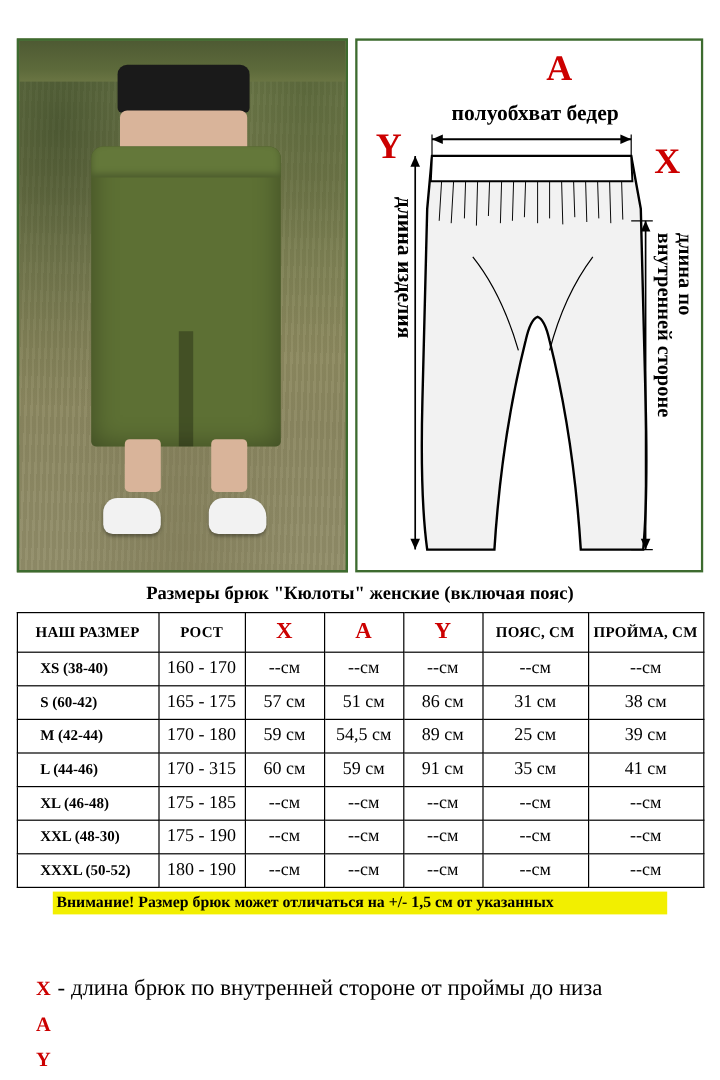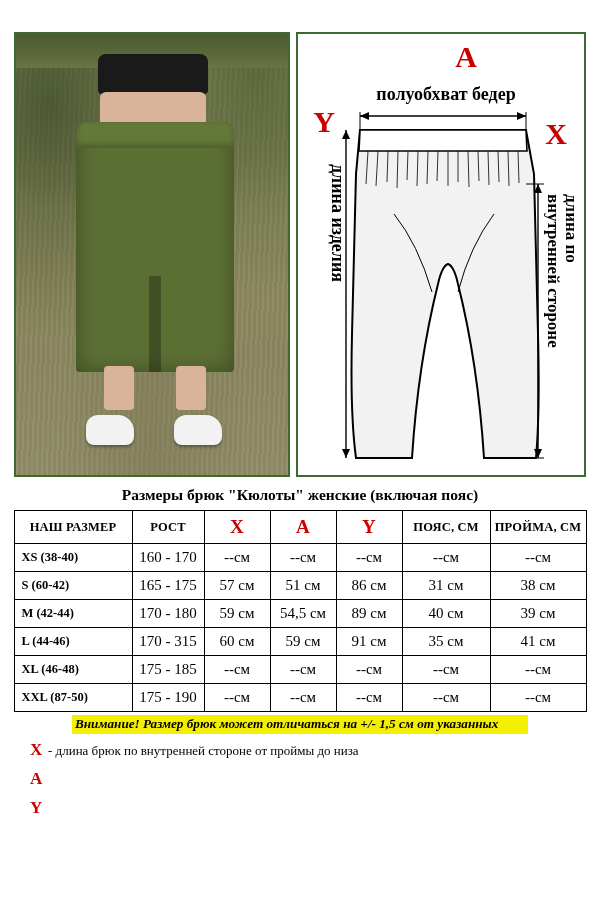--- a/index.html
+++ b/index.html
@@ -170,44 +170,43 @@
     height: 32px;
     letter-spacing: .2px;
   }
   .size-table thead th.big {
     font-size: 19px;
     color: #cc0000;
     font-weight: bold;
   }
   .size-table tbody td:first-child {
     text-align: left;
-    padding-left: 7px;
+    padding-left: 19px;
     font-weight: bold;
     font-size: 12.5px;
   }
   .col1 { width: 118px; }
   .col2 { width: 72px; }
   .col3 { width: 66px; }
   .col4 { width: 66px; }
   .col5 { width: 66px; }
   .col6 { width: 88px; }
   .col7 { width: 96px; }
 
   
   .warning {
-    width: 456px;
+    width: 512px;
     margin: 3px auto 0 auto;
     background: #f2ef00;
     font-weight: bold;
     font-size: 13.2px;
     line-height: 16px;
     padding: 1px 2px 2px 3px;
     box-sizing: border-box;
     font-family: "Liberation Serif", serif;
-    font-style: italic;
   }
 
   
   .legend {
     width: 572px;
     margin: 6px auto 0 auto;
     font-family: "Liberation Serif", serif;
   }
   .legend-row {
     display: flex;
@@ -216,21 +215,21 @@
     margin: 0 0 9px 0;
     padding-left: 16px;
   }
   .legend-letter {
     color: #cc0000;
     font-weight: bold;
     font-size: 17px;
     margin-right: 4px;
     min-width: 14px;
   }
-  .legend-text { font-size: 13px; }
+  .legend-text { font-size: 19px; margin-top: 45px; }
 </style>
 </head>
 <body>
 
 <div class="page">
 
   <div class="top-row">
 
     <div class="photo-box">
       <div class="photo-bg"></div>
@@ -346,21 +345,21 @@
         <td>86 см</td>
         <td>31 см</td>
         <td>38 см</td>
       </tr>
       <tr>
         <td>M (42-44)</td>
         <td>170 - 180</td>
         <td>59 см</td>
         <td>54,5 см</td>
         <td>89 см</td>
-        <td>40 см</td>
+        <td>25 см</td>
         <td>39 см</td>
       </tr>
       <tr>
         <td>L (44-46)</td>
         <td>170 - 315</td>
         <td>60 см</td>
         <td>59 см</td>
         <td>91 см</td>
         <td>35 см</td>
         <td>41 см</td>
@@ -368,22 +367,31 @@
       <tr>
         <td>XL (46-48)</td>
         <td>175 - 185</td>
         <td>--см</td>
         <td>--см</td>
         <td>--см</td>
         <td>--см</td>
         <td>--см</td>
       </tr>
       <tr>
-        <td>XXL (87-50)</td>
+        <td>XXL (48-30)</td>
         <td>175 - 190</td>
+        <td>--см</td>
+        <td>--см</td>
+        <td>--см</td>
+        <td>--см</td>
+        <td>--см</td>
+      </tr>
+      <tr>
+        <td>XXXL (50-52)</td>
+        <td>180 - 190</td>
         <td>--см</td>
         <td>--см</td>
         <td>--см</td>
         <td>--см</td>
         <td>--см</td>
       </tr>
     </tbody>
   </table>
 
   <div class="warning">

